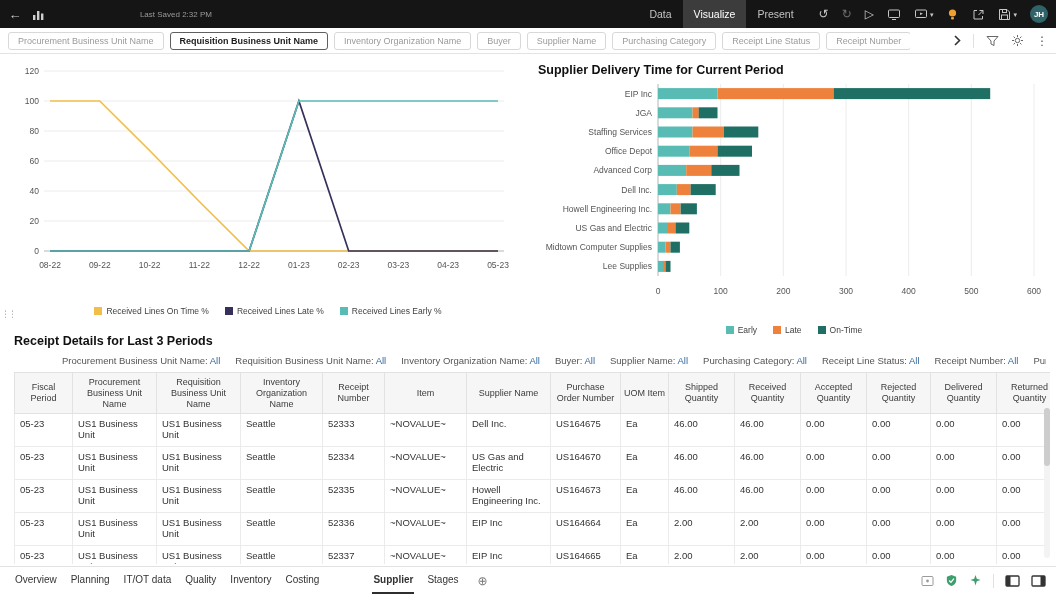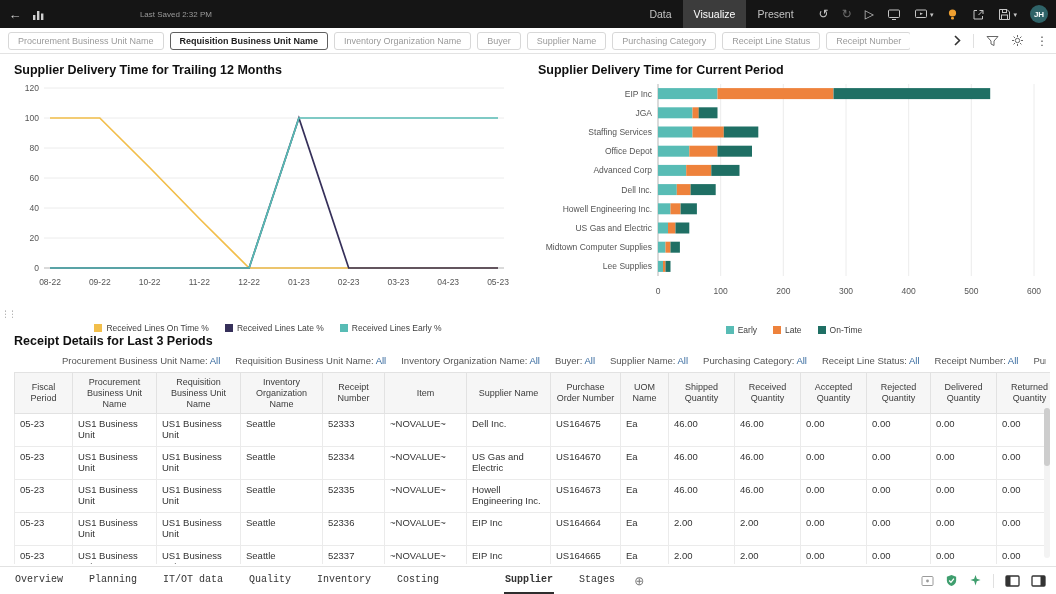--- a/index.html
+++ b/index.html
@@ -62,21 +62,21 @@
   th { background:#f6f6f6; border:1px solid #e2e2e2; font-weight:400; color:#3c3c3c; text-align:center;
        font-size:9px; line-height:1.2; padding:4px 3px; vertical-align:middle; }
   td { border:1px solid #ebebeb; padding:5px 5px; vertical-align:top; line-height:1.15; background:#fff; }
   td.num { text-align:left; }
   .vscroll { position:absolute; right:0; top:36px; width:6px; height:150px; background:#f3f3f3; border-radius:3px; }
   .vscroll .thumb { width:6px; height:58px; background:#cdcdcd; border-radius:3px; }
 
   
   .bottombar { position:absolute; left:0; right:0; bottom:0; height:28px; background:#fff;
                border-top:1px solid #e2e2e2; display:flex; align-items:center; padding:0 10px 0 14px; }
-  .tabs { display:flex; gap:24px; align-items:stretch; height:28px;font-family:Liberation Mono, monospace; }
+  .tabs { display:flex; gap:12px; align-items:stretch; height:28px; }
   .tab { font-size:10px; color:#333; display:flex; align-items:center; border-bottom:3px solid transparent;
          padding:0 1px; cursor:pointer; white-space:nowrap; }
   .tab.active { font-weight:700; border-bottom-color:#2e2e2e;margin-left:40px; }
   .add-tab { font-size:12px; color:#7a7a7a; margin-left:18px; cursor:pointer; }
   .bb-right { margin-left:auto; display:flex; align-items:center; gap:11px; }
   .bb-ic { display:inline-flex; cursor:pointer; }
   .bb-sep { width:1px; height:14px; background:#e0e0e0; }
 </style>
 </head>
 <body>
@@ -170,21 +170,20 @@
             <circle cx="6.5" cy="6.5" r="2.2"></circle>
             <path d="M6.5 1v2M6.5 10v2M1 6.5h2M10 6.5h2M2.6 2.6l1.4 1.4M9 9l1.4 1.4M10.4 2.6L9 4M4 9l-1.4 1.4"></path>
           </svg>
       </span>
       <span class="fb-ic">⋮</span>
     </div>
   </div>
 
   <div class="charts">
     <div class="panel left">
-      <h2 class="chart-title">Supplier Delivery Time for Trailing 12 Months</h2>
       <svg id="line-svg" width="500" height="222" viewBox="0 0 500 222">
           <line x1="30" y1="188" x2="490" y2="188" stroke="#b5b5b5" stroke-width="1"></line>
           <text x="25" y="191" text-anchor="end">0</text>
           <line x1="30" y1="158" x2="490" y2="158" stroke="#ececec" stroke-width="1"></line>
           <text x="25" y="161" text-anchor="end">20</text>
           <line x1="30" y1="128" x2="490" y2="128" stroke="#ececec" stroke-width="1"></line>
           <text x="25" y="131" text-anchor="end">40</text>
           <line x1="30" y1="98" x2="490" y2="98" stroke="#ececec" stroke-width="1"></line>
           <text x="25" y="101" text-anchor="end">60</text>
           <line x1="30" y1="68" x2="490" y2="68" stroke="#ececec" stroke-width="1"></line>
@@ -316,21 +315,21 @@
           <thead>
             <tr>
               <th>Fiscal Period</th>
               <th>Procurement Business Unit Name</th>
               <th>Requisition Business Unit Name</th>
               <th>Inventory Organization Name</th>
               <th>Receipt Number</th>
               <th>Item</th>
               <th>Supplier Name</th>
               <th>Purchase Order Number</th>
-              <th>UOM Name</th>
+              <th>UOM Item</th>
               <th>Shipped Quantity</th>
               <th>Received Quantity</th>
               <th>Accepted Quantity</th>
               <th>Rejected Quantity</th>
               <th>Delivered Quantity</th>
               <th>Returned Quantity</th>
             </tr>
           </thead>
           <tbody>
             <tr>

